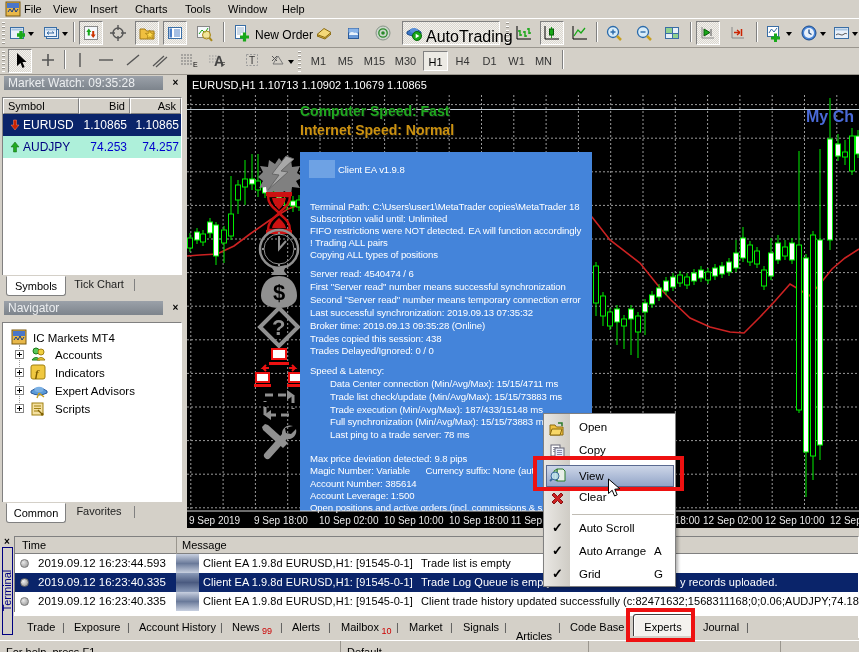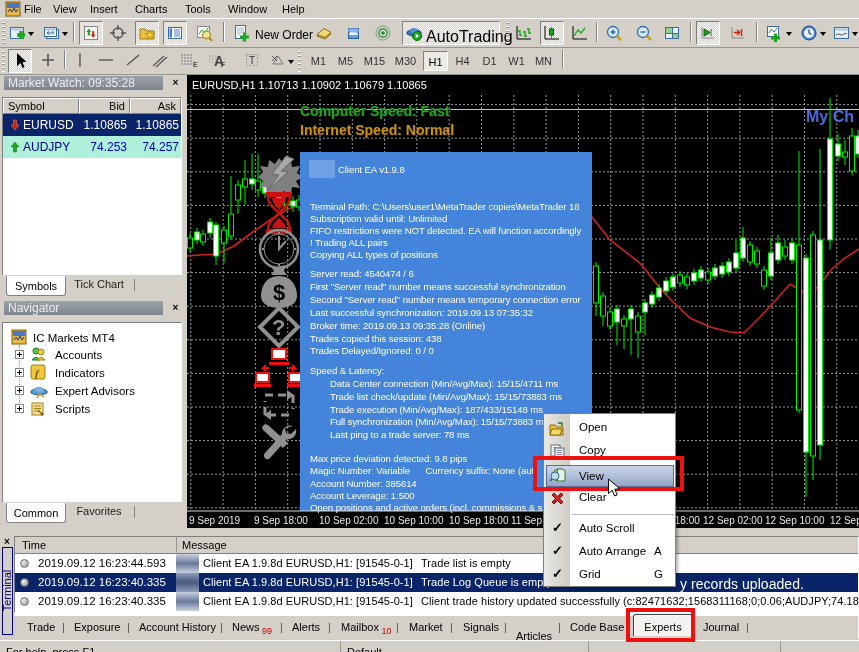--- a/index.html
+++ b/index.html
@@ -569,21 +569,21 @@
       <div class="abs" style="left:188px;top:3px;font-size:11px;letter-spacing:0.05px;">Client EA 1.9.8d EURUSD,H1: [91545-0-1]</div>
       <div class="abs" style="left:406px;top:3px;font-size:11px;letter-spacing:0.05px;">Trade list is empty</div>
     </div>
 
     <div class="abs" style="left:0;top:36px;width:843px;height:19px;background:#0a246a;color:#fff;">
       <div class="abs" style="left:5px;top:5px;width:9px;height:9px;border-radius:50%;background:radial-gradient(circle at 35% 35%,#f0f0f0,#888);border:1px solid #666;"></div>
       <div class="abs" style="left:23px;top:3px;font-size:11.5px;">2019.09.12 16:23:40.335</div>
       <div class="abs" style="left:161px;top:0;width:23px;height:19px;background:linear-gradient(180deg,#8a9ab8,#4a5a80 50%,#8a9ab8);"></div>
       <div class="abs" style="left:188px;top:3px;font-size:11px;letter-spacing:0.05px;">Client EA 1.9.8d EURUSD,H1: [91545-0-1]</div>
       <div class="abs" style="left:406px;top:3px;font-size:11px;letter-spacing:0.05px;">Trade Log Queue is empty</div>
-      <div class="abs" style="left:665px;top:3px;font-size:14px;letter-spacing:0.05px;">y records uploaded.</div>
+      <div class="abs" style="left:665px;top:3px;font-size:11px;letter-spacing:0.05px;">y records uploaded.</div>
     </div>
 
     <div class="abs" style="left:0;top:55px;width:843px;height:19px;background:#fff;">
       <div class="abs" style="left:5px;top:5px;width:9px;height:9px;border-radius:50%;background:radial-gradient(circle at 35% 35%,#e8e8e8,#909090);border:1px solid #787878;"></div>
       <div class="abs" style="left:23px;top:3px;font-size:11.5px;">2019.09.12 16:23:40.335</div>
       <div class="abs" style="left:161px;top:0;width:23px;height:19px;background:linear-gradient(180deg,#c8d0e0,#6a7a9a 50%,#c8d0e0);"></div>
       <div class="abs" style="left:188px;top:3px;font-size:11px;letter-spacing:0.05px;">Client EA 1.9.8d EURUSD,H1: [91545-0-1]</div>
       <div class="abs" style="left:406px;top:3px;font-size:11px;letter-spacing:0.05px;white-space:nowrap;">Client trade history updated successfully (c:82471632;1568311168;0;0.06;AUDJPY;74.180,</div>
     </div>
   </div>

